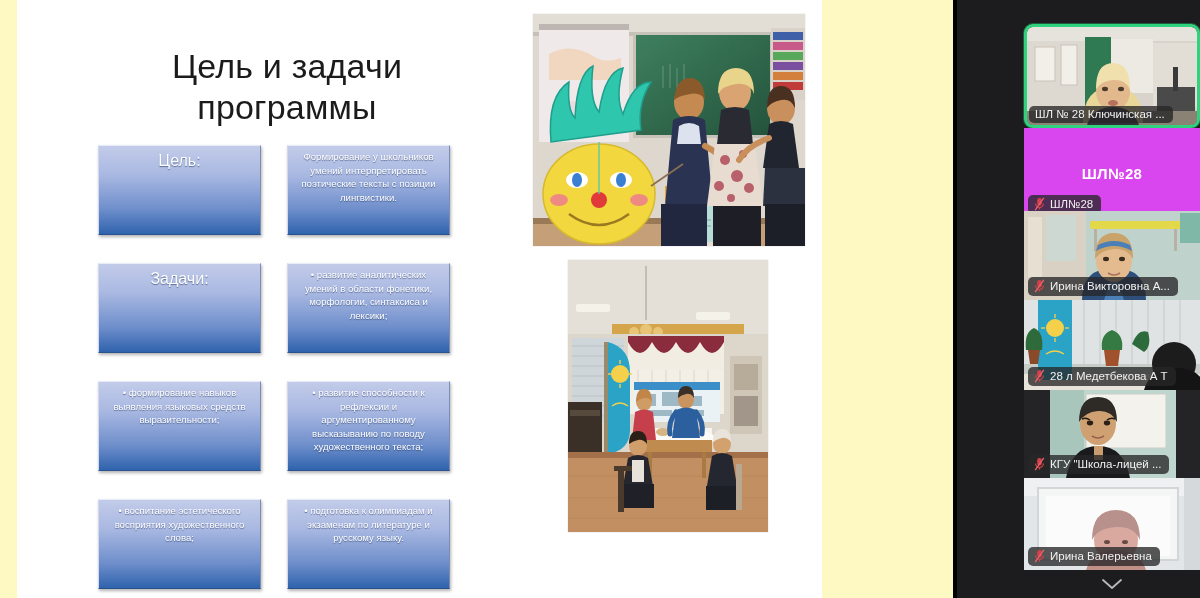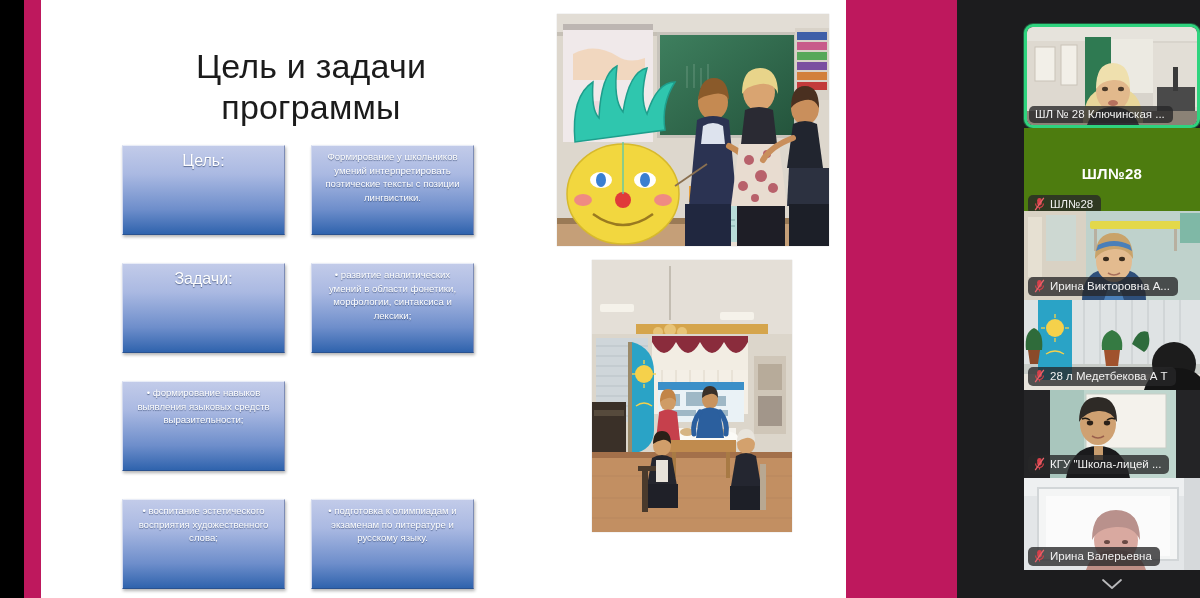--- a/index.html
+++ b/index.html
@@ -8,22 +8,21 @@
     background: #000;
     font-family: "Liberation Sans", sans-serif;
     overflow: hidden;
   }
 
   #app { position: relative; width: 1200px; height: 598px; background: #000; }
 
   
   #share-stage {
     position: absolute; left: 0; top: 0; width: 953px; height: 598px;
-    background: #be185d;
-    margin-left: 24px;
+    background: #fef9c3;
   }
   #slide {
     position: absolute; left: 17px; top: 0; width: 805px; height: 598px;
     background: #ffffff;
   }
 
   .slide-title {
     position: absolute; left: 60px; top: 46px; width: 420px;
     text-align: center;
     font-size: 34px; line-height: 1.22;
@@ -154,20 +153,23 @@
             <span class="gbox-text">Задачи:</span>
           </div>
           <div class="gbox">
             <span class="gbox-text">• развитие аналитических умений в области фонетики, морфологии, синтаксиса и лексики;</span>
           </div>
         </div>
         <div class="box-row">
           <div class="gbox">
             <span class="gbox-text">• формирование навыков выявления языковых средств выразительности;</span>
           </div>
+          <div class="gbox">
+            <span class="gbox-text">• развитие способности к рефлексии и аргументированному высказыванию по поводу художественного текста;</span>
+          </div>
         </div>
         <div class="box-row">
           <div class="gbox">
             <span class="gbox-text">• воспитание эстетического восприятия художественного слова;</span>
           </div>
           <div class="gbox">
             <span class="gbox-text">• подготовка к олимпиадам и экзаменам по литературе и русскому языку.</span>
           </div>
         </div>
       </div>
@@ -429,21 +431,21 @@
           <ellipse cx="94" cy="62" rx="3" ry="2.2" fill="#4a3a2a"></ellipse>
           <ellipse cx="86" cy="76" rx="5" ry="3" fill="#b5705e"></ellipse>
           <path d="M60 98 q6 -18 26 -18 q20 0 26 18 z" fill="#2f2f35"></path>
         </svg>
       </div>
       <div class="name-chip active-chip">
         <span class="label">ШЛ № 28  Ключинская ...</span>
       </div>
     </div>
 
-    <div class="tile" style="top:128px; height:90px; background:#4d7c0f;">
+    <div class="tile" style="top:128px; height:90px; background:#d946ef;">
       <div class="tile-center-name">ШЛ№28</div>
       <div class="name-chip">
         <svg class="mic-muted" viewBox="0 0 11 14">
           <rect x="3.2" y="1" width="4.6" height="7.6" rx="2.3" fill="#d6404a"></rect>
           <path d="M1.6 6.6 a3.9 3.9 0 0 0 7.8 0" stroke="#d6404a" stroke-width="1.2" fill="none"></path>
           <line x1="5.5" y1="10.4" x2="5.5" y2="12.6" stroke="#d6404a" stroke-width="1.2"></line>
           <line x1="1.2" y1="13.2" x2="9.8" y2="0.8" stroke="#e8636b" stroke-width="1.3"></line>
         </svg>
         <span class="label">ШЛ№28</span>
       </div>

